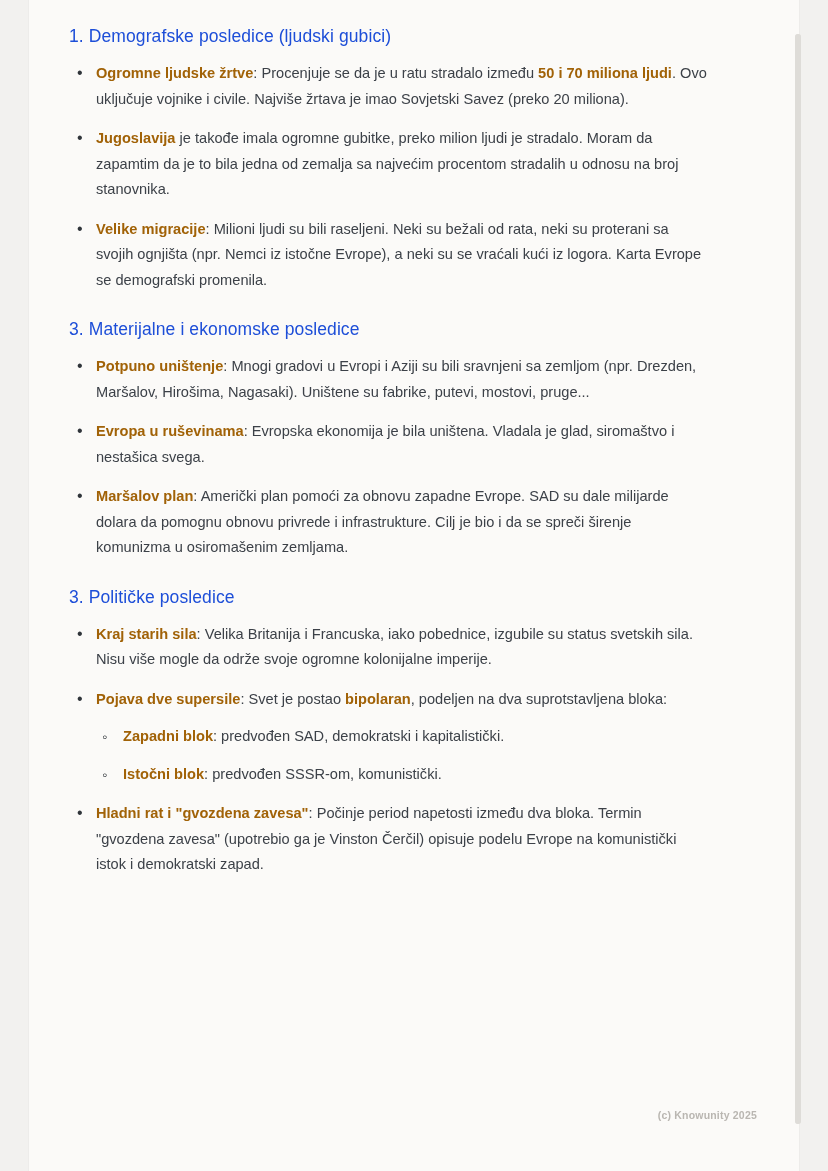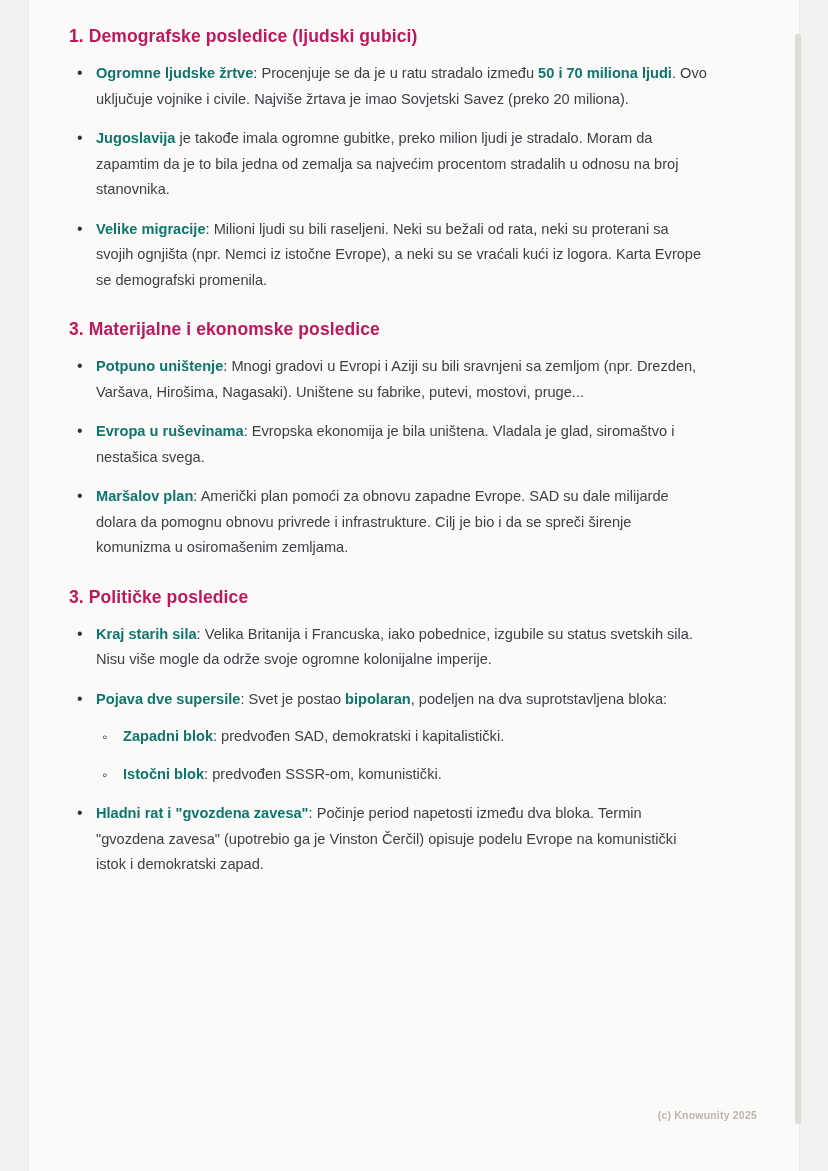--- a/index.html
+++ b/index.html
@@ -33,22 +33,22 @@
     position: absolute;
     left: 40px;
     top: 0;
     width: 640px;
     height: 1171px;
     padding-top: 26px;
     box-sizing: border-box;
   }
   h2.section-title {
     font-size: 17.5px;
-    font-weight: 700;
-    color: #be185d;
+    font-weight: 400;
+    color: #1d4ed8;
     margin: 0 0 14px 0;
     letter-spacing: 0.1px;
   }
   .section + .section {
     margin-top: 26px;
   }
   ul.bullets {
     list-style: none;
     margin: 0;
     padding: 0;
@@ -93,21 +93,21 @@
     content: "\25E6";
     position: absolute;
     left: 6px;
     top: 0;
     font-size: 15px;
     color: #2f343a;
     line-height: 25.5px;
   }
   b {
     font-weight: 700;
-    color: #0f766e;
+    color: #a16207;
   }
   .scroll-track {
     position: absolute;
     right: 27px;
     top: 34px;
     width: 6px;
     height: 1090px;
     background: #e6e4e1;
     border-radius: 3px;
   }
@@ -149,21 +149,21 @@
           <li>
             <b>Velike migracije</b><span>: Milioni ljudi su bili raseljeni. Neki su bežali od rata, neki su proterani sa svojih ognjišta (npr. Nemci iz istočne Evrope), a neki su se vraćali kući iz logora. Karta Evrope se demografski promenila.</span>
           </li>
         </ul>
       </div>
 
       <div class="section">
         <h2 class="section-title">3. Materijalne i ekonomske posledice</h2>
         <ul class="bullets">
           <li>
-            <b>Potpuno uništenje</b><span>: Mnogi gradovi u Evropi i Aziji su bili sravnjeni sa zemljom (npr. Drezden, Varšava, Hirošima, Nagasaki). Uništene su fabrike, putevi, mostovi, pruge...</span>
+            <b>Potpuno uništenje</b><span>: Mnogi gradovi u Evropi i Aziji su bili sravnjeni sa zemljom (npr. Drezden, Maršalov, Hirošima, Nagasaki). Uništene su fabrike, putevi, mostovi, pruge...</span>
           </li>
           <li>
             <b>Evropa u ruševinama</b><span>: Evropska ekonomija je bila uništena. Vladala je glad, siromaštvo i nestašica svega.</span>
           </li>
           <li>
             <b>Maršalov plan</b><span>: Američki plan pomoći za obnovu zapadne Evrope. SAD su dale milijarde dolara da pomognu obnovu privrede i infrastrukture. Cilj je bio i da se spreči širenje komunizma u osiromašenim zemljama.</span>
           </li>
         </ul>
       </div>
 

